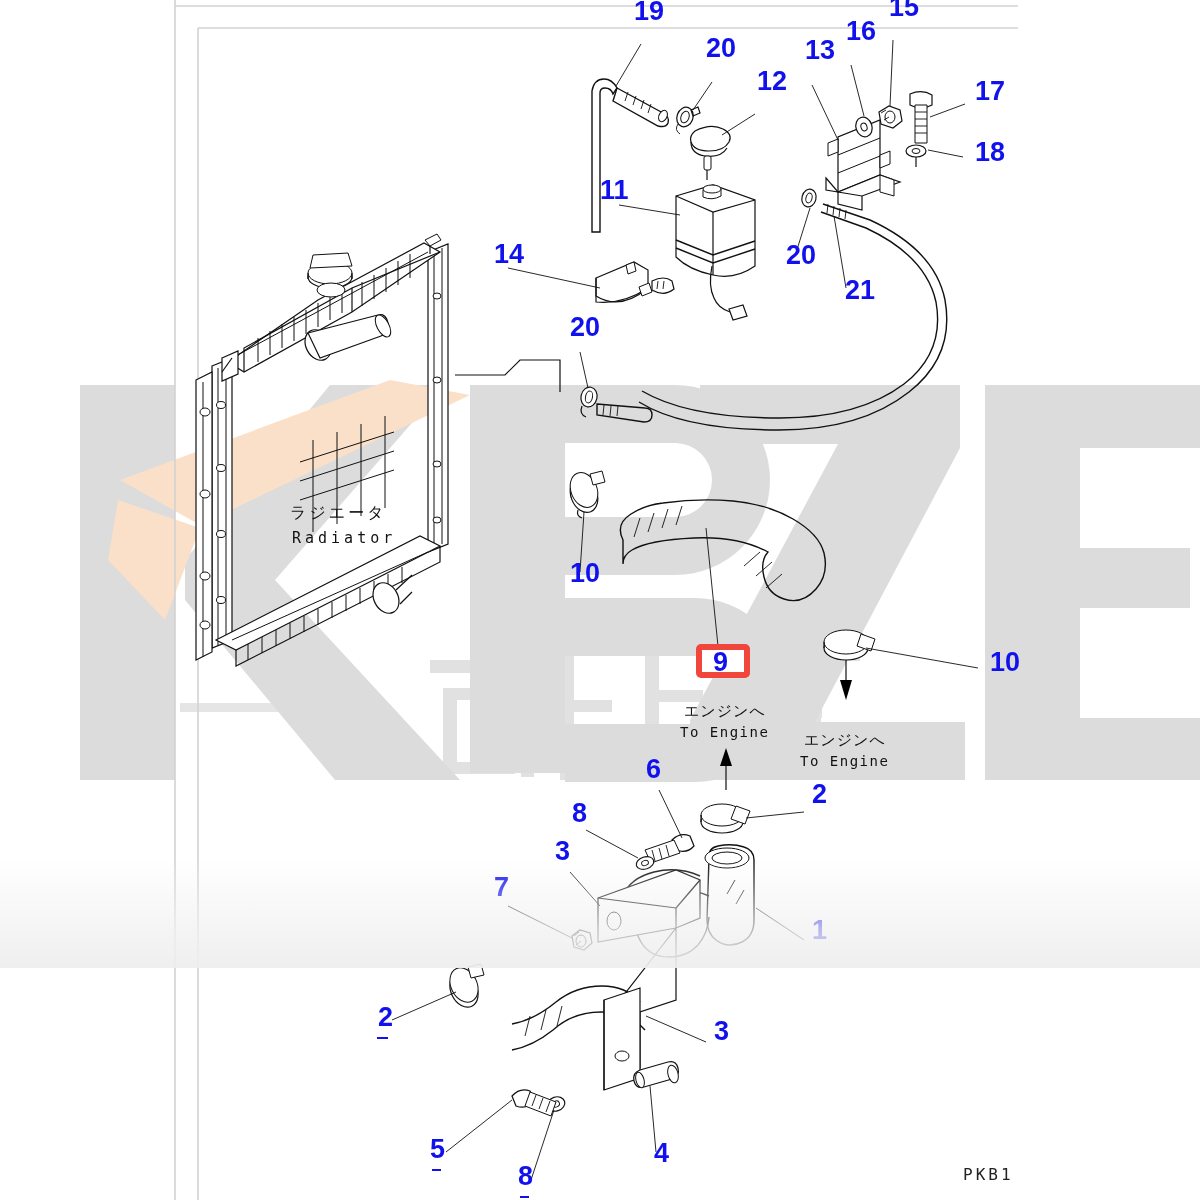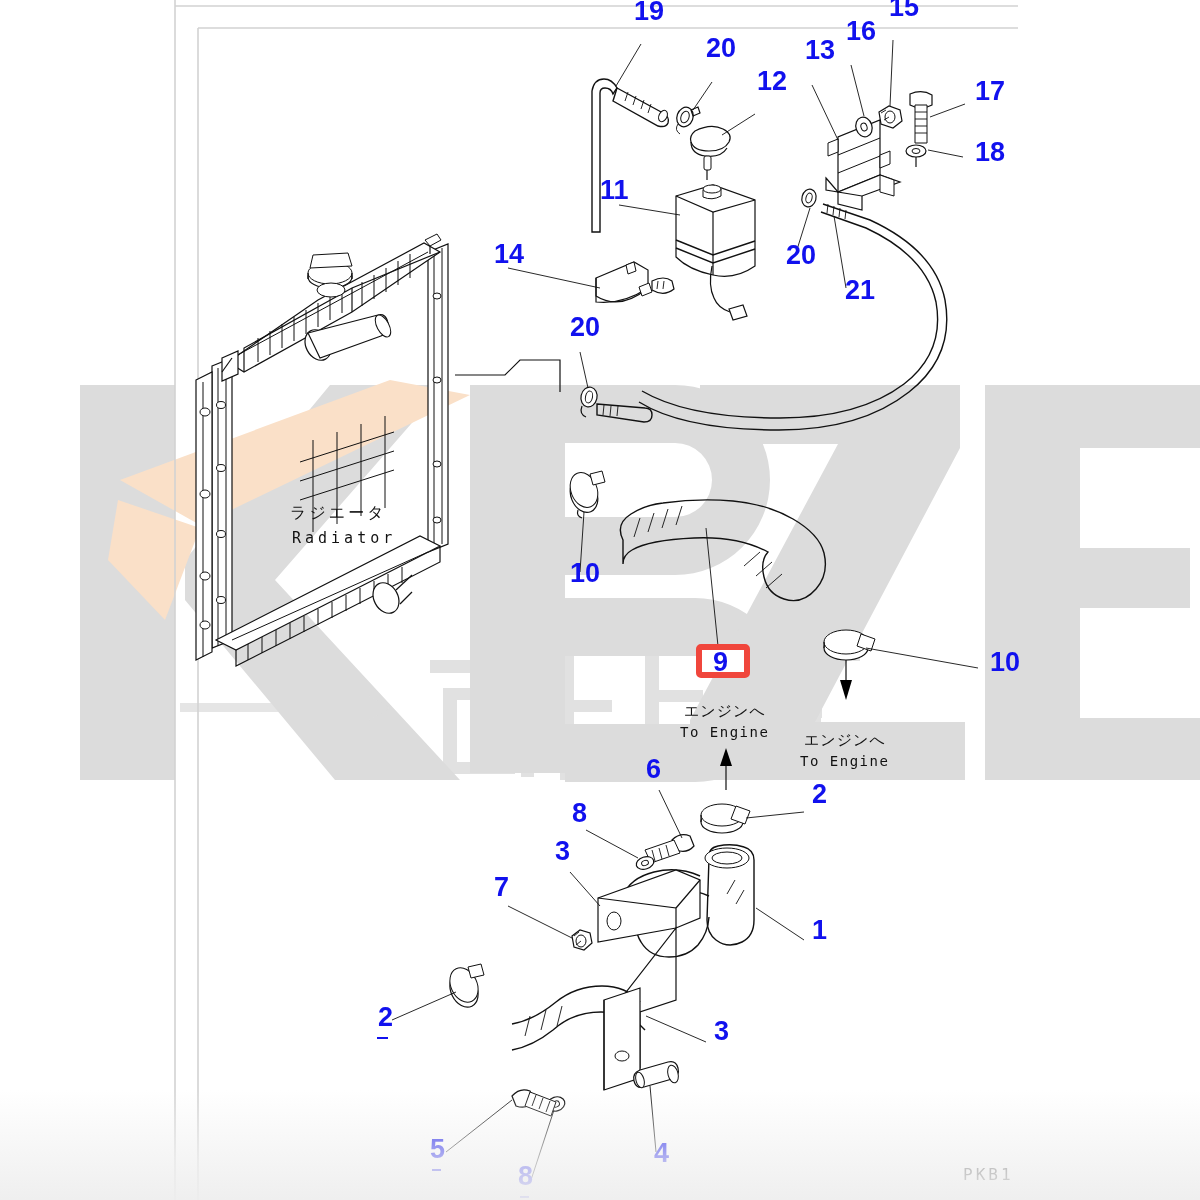--- a/index.html
+++ b/index.html
@@ -1,19 +1,19 @@
 <!DOCTYPE html>
 <html><head>
 <meta charset="utf-8">
 <title>Parts Diagram</title>
 <style>
   html,body{margin:0;padding:0;background:#ffffff;}
   body{width:1200px;height:1200px;overflow:hidden;
        font-family:"Liberation Sans","DejaVu Sans",sans-serif;}
-  #stage{position:relative;width:1200px;height:1200px;background:#ffffff;border-radius:10px;}
+  #stage{position:relative;width:1200px;height:968px;background:#ffffff;border-radius:10px;}
   #stage svg.layer{position:absolute;left:0;top:0;width:1200px;height:1200px;}
   #wm{z-index:1;}
   #frame{z-index:2;}
   #art{z-index:3;}
   #labels{z-index:4;}
   .num{fill:#1111ee;font-family:"Liberation Sans","DejaVu Sans",sans-serif;
        font-size:27px;font-weight:600;}
   .jp{fill:#111111;font-family:"DejaVu Sans",sans-serif;font-size:15px;letter-spacing:1px;}
   .en{fill:#111111;font-family:"DejaVu Sans Mono","Liberation Mono",monospace;font-size:14px;letter-spacing:1.5px;}
   .rad-jp{fill:#111;font-family:"DejaVu Sans",sans-serif;font-size:16px;letter-spacing:3px;}

